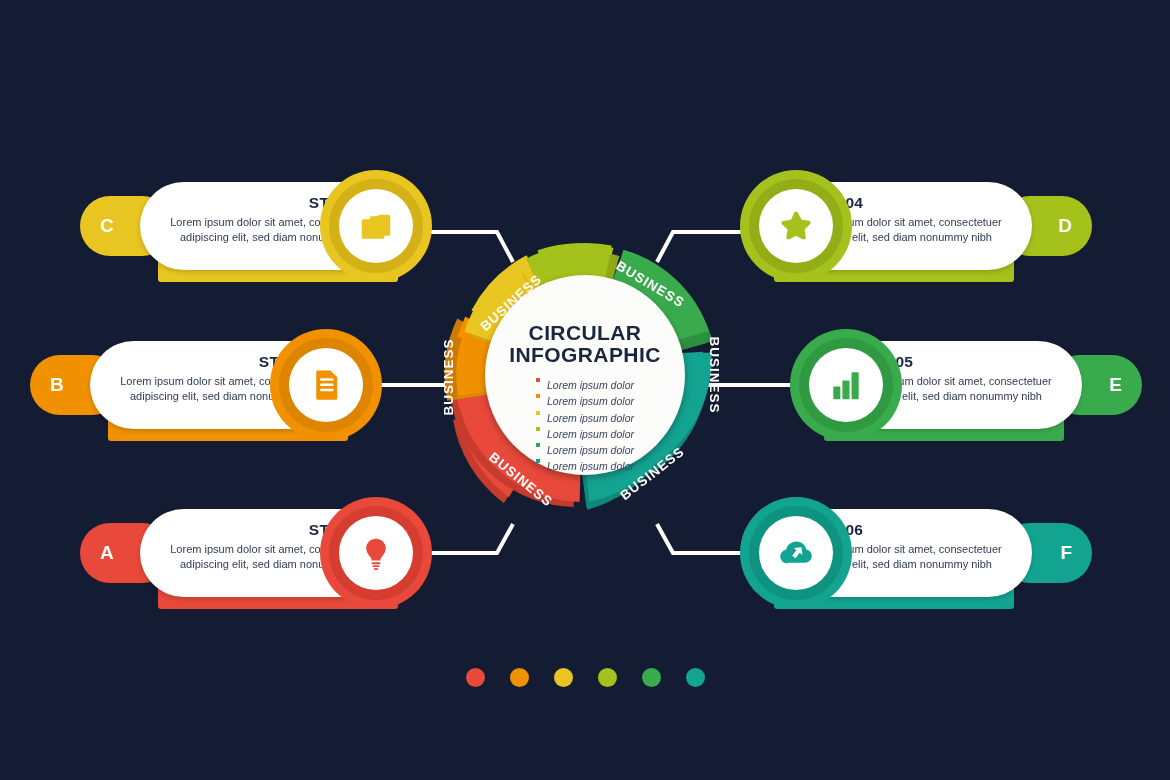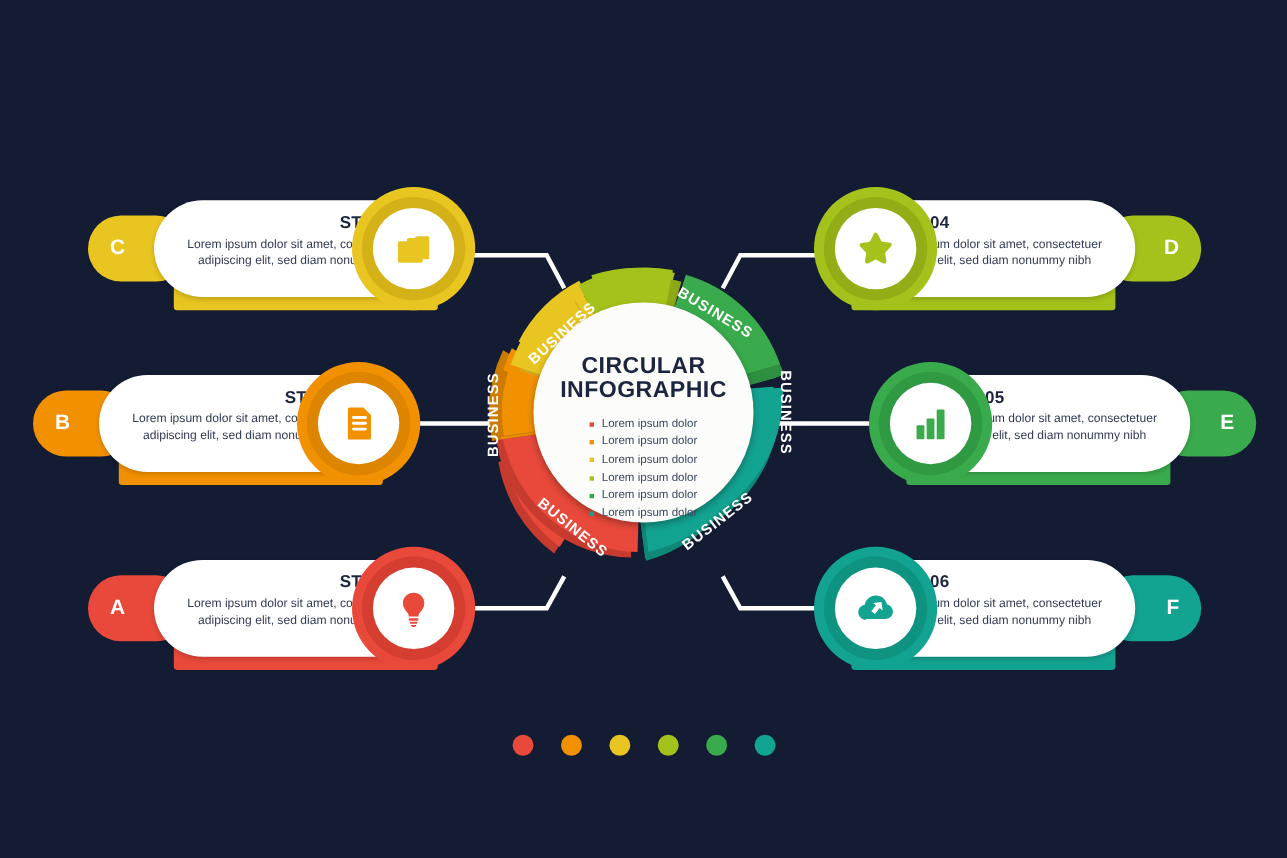--- a/index.html
+++ b/index.html
@@ -43,25 +43,25 @@
     letter-spacing: 0.4px;
     line-height: 1.05;
     text-align: center;
   }
   #hub .hub-list {
     margin-top: 12px;
     list-style: none;
   }
   #hub .hub-list li {
     display: flex;
-    align-items: center;
     font-size: 10.5px;
     color: #3b4763;
     line-height: 1.5;
     margin-bottom: 0.5px;
+    font-style: italic;
   }
   #hub .hub-list li .bdot {
     width: 4px; height: 4px;
     margin-right: 7px;
     flex: 0 0 auto;
   }
 
   
   #connectors { position: absolute; left: 0; top: 0; width: 1170px; height: 780px; pointer-events: none; }
 

